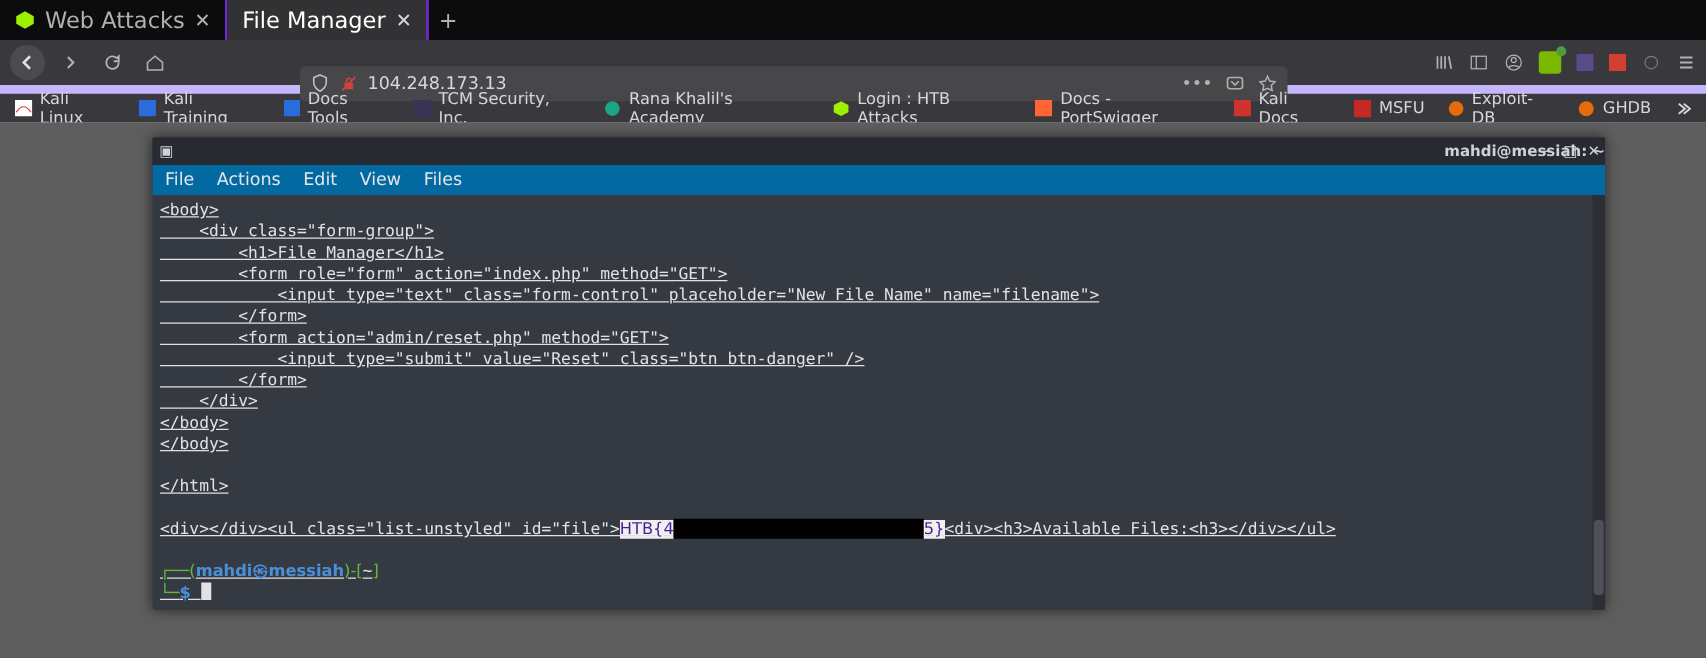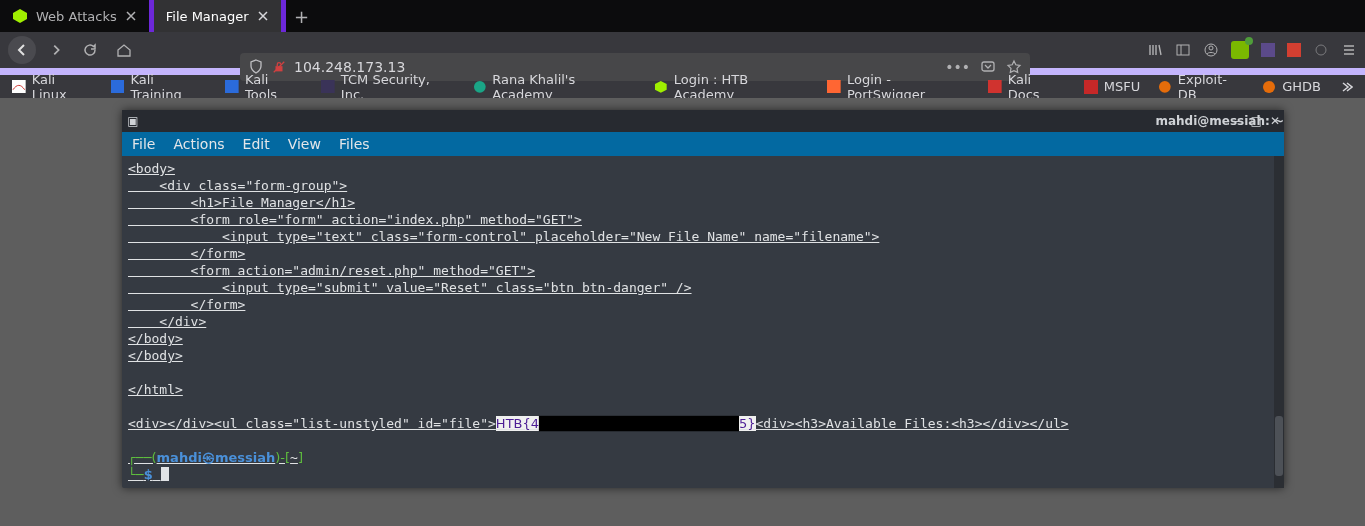--- a/index.html
+++ b/index.html
@@ -1,20 +1,20 @@
 <!DOCTYPE html>
 <html><head>
 <meta charset="utf-8">
 <style>
 * { margin:0; padding:0; box-sizing:border-box; font-family:"DejaVu Sans","Segoe UI",sans-serif; }
 body { background:#2a2a2e; width:1365px; height:526px; overflow:hidden; position:relative; }
 
 
 .tabbar { background:#0c0c0d; height:32px; display:flex; align-items:stretch; }
-.tab { display:flex; align-items:center; gap:8px; padding:0 12px; color:#b1b1b3; font-size:13px; border-right:5px solid #6d28d9; }
+.tab { display:flex; align-items:center; gap:8px; padding:0 12px; color:#b1b1b3; font-size:18px; border-right:2px solid #6d28d9; }
 .tab.active { background:#323234; color:#fff; }
 .tab .favicon { width:16px; height:16px; display:inline-block; }
 .tab .close { width:12px; height:12px; color:#b1b1b3; }
 .newtab { width:32px; display:flex; align-items:center; justify-content:center; color:#b1b1b3; font-size:18px; }
 
 
 .navtoolbar { background:#38383d; height:36px; display:flex; align-items:center; gap:6px; padding:0 8px; }
 .navbtn { width:28px; height:28px; border-radius:4px; display:flex; align-items:center; justify-content:center; color:#b1b1b3; }
 .navbtn.circ { background:#4a4a4f; border-radius:50%; color:#e0e0e0; }
 .urlbar { flex:0 0 790px; background:#474749; height:28px; border-radius:4px; margin-left:96px; display:flex; align-items:center; padding:0 8px; gap:8px; color:#d7d7db; font-size:14px;margin-top:34px; }
@@ -206,21 +206,21 @@
         </svg>
       </span>
       <span>Kali Training</span>
     </div>
   <div class="item">
       <span class="sq">
         <svg viewBox="0 0 14 14">
           <rect width="14" height="14" fill="#2b6bdb"></rect>
         </svg>
       </span>
-      <span>Kali Tools</span>
+      <span>Docs Tools</span>
     </div>
   <div class="item">
       <span class="sq">
         <svg viewBox="0 0 14 14">
           <rect width="14" height="14" fill="#3a3358"></rect>
         </svg>
       </span>
       <span>TCM Security, Inc.</span>
     </div>
   <div class="item">
@@ -230,29 +230,29 @@
         </svg>
       </span>
       <span>Rana Khalil's Academy</span>
     </div>
   <div class="item">
       <span class="sq">
         <svg viewBox="0 0 14 14">
           <polygon points="7,1 13,4 13,10 7,13 1,10 1,4" fill="#9fef00"></polygon>
         </svg>
       </span>
-      <span>Login : HTB Academy</span>
+      <span>Login : HTB Attacks</span>
     </div>
   <div class="item">
       <span class="sq">
         <svg viewBox="0 0 14 14">
           <rect width="14" height="14" fill="#ff6633"></rect>
         </svg>
       </span>
-      <span>Login - PortSwigger</span>
+      <span>Docs - PortSwigger</span>
     </div>
   <div class="item">
       <span class="sq">
         <svg viewBox="0 0 14 14">
           <rect width="14" height="14" fill="#d0332f"></rect>
         </svg>
       </span>
       <span>Kali Docs</span>
     </div>
   <div class="item">

